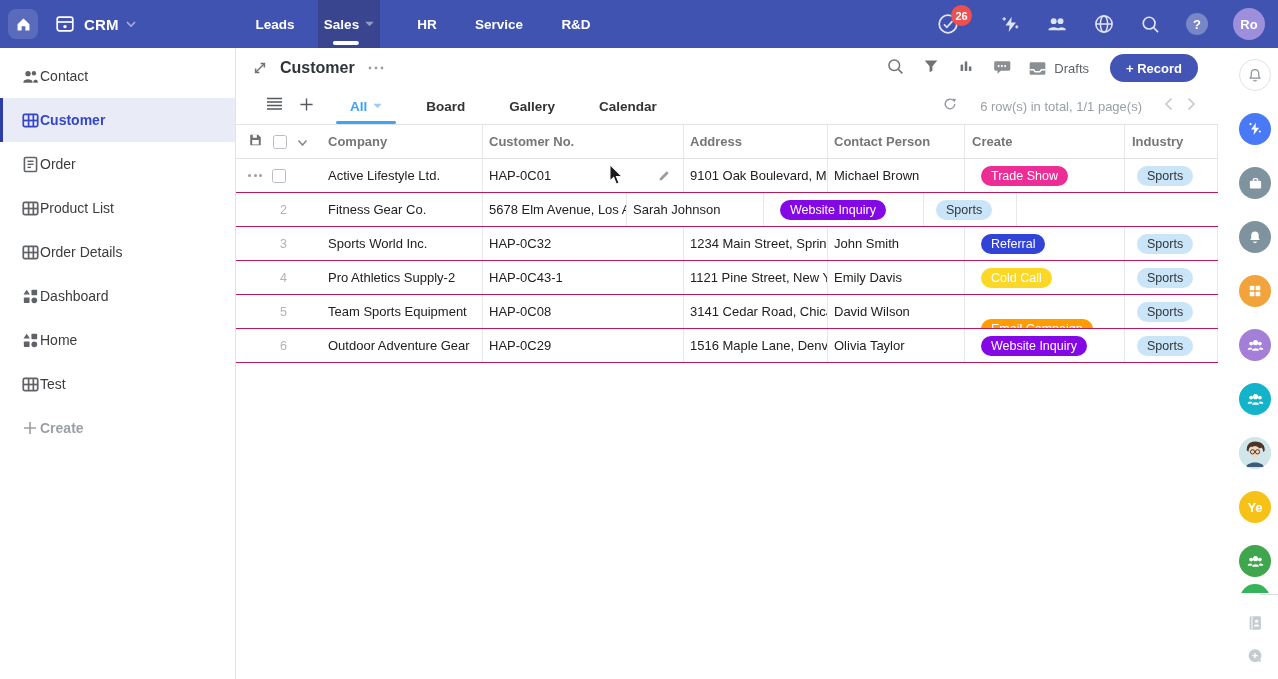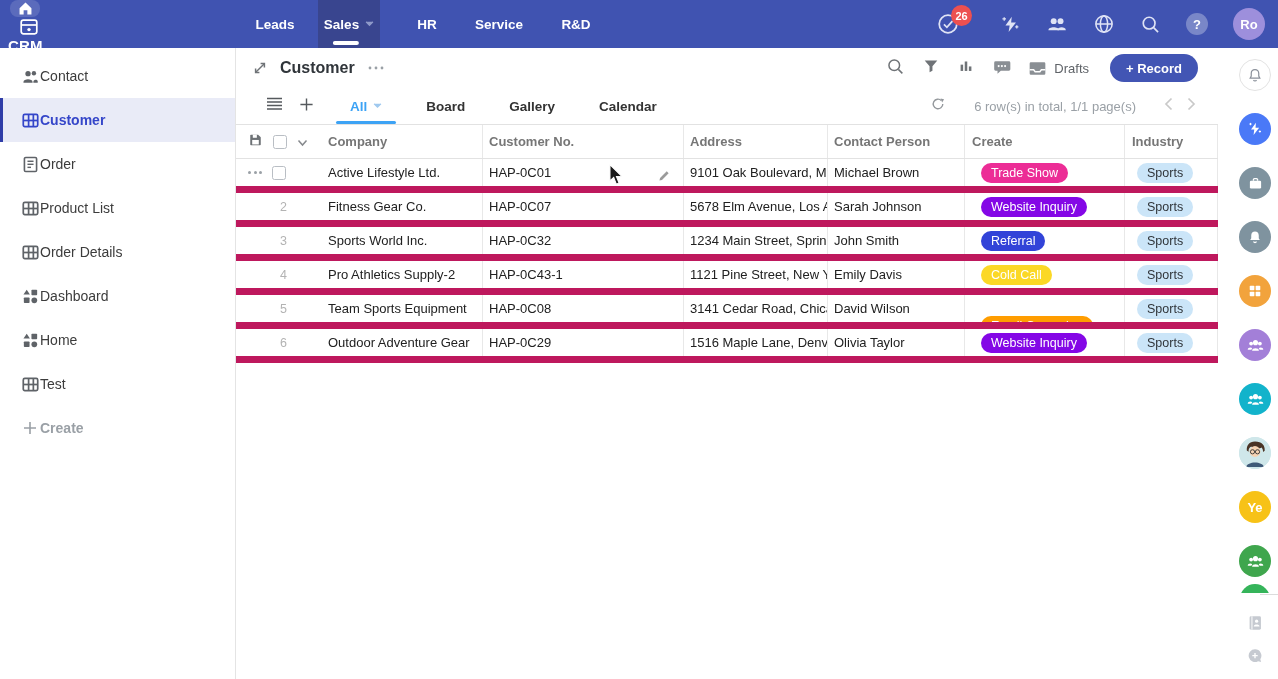--- a/index.html
+++ b/index.html
@@ -2,21 +2,21 @@
 <html><head>
 <meta charset="utf-8">
 <style>
   * { margin:0; padding:0; box-sizing:border-box; }
   html,body { width:1278px; height:679px; overflow:hidden; background:#fff;
               font-family:"Liberation Sans", sans-serif; }
   #screen { position:relative; width:1278px; height:679px; background:#fff; }
 
   
   #topnav { position:absolute; top:0; left:0; width:1278px; height:48px; background:#4053B1; }
-  .nav-left { position:absolute; left:0; top:0; height:48px; display:flex; align-items:center;flex-direction:column; }
+  .nav-left { position:absolute; left:0; top:0; height:48px; display:flex; align-items:center; }
   .home-btn { width:30px; height:30px; margin-left:8px; border-radius:8px; background:rgba(255,255,255,.14);
               display:flex; align-items:center; justify-content:center; }
   .base-glyph { margin-left:16px; display:flex; align-items:center; }
   .app-label { color:#fff; font-size:15px; font-weight:bold; margin-left:8px; letter-spacing:.2px; }
   .app-caret { margin-left:7px; display:flex; }
   .nav-tab { position:absolute; top:0; height:48px; display:flex; align-items:center; justify-content:center;
              color:#fff; font-size:13.5px; font-weight:600; }
   .nav-tab.active { background:#39458F; }
   .tab-underline { position:absolute; bottom:3px; left:50%; transform:translateX(-62%);
                    width:26px; height:4px; border-radius:2px; background:#fff; }
@@ -54,27 +54,27 @@
                 font-size:13px; font-weight:bold; display:flex; align-items:center; gap:5px; margin-left:4px; }
 
   .views-row { position:relative; height:36px; display:flex; align-items:flex-start; }
   .views-left { display:flex; align-items:center; height:36px; padding-left:30px; gap:16px; }
   .view-tab { position:relative; height:36px; display:flex; align-items:center; padding:0 14px; font-size:13.5px;
               font-weight:600; color:#333; }
   .view-tab.first { margin-left:6px; }
   .view-tab.active { color:#3DA3F5; }
   .view-tab.active .vt-underline { position:absolute; left:0; right:0; bottom:0; height:3px; background:#3DA3F5; border-radius:2px; }
   .view-caret { margin-left:6px; display:flex; }
-  .views-right { position:absolute; right:0; top:0; height:36px; display:flex; align-items:center; gap:28px; padding-right:36px; }
+  .views-right { position:absolute; right:0; top:0; height:36px; display:flex; align-items:center; gap:22px; padding-right:36px; }
   .row-summary { font-size:13px; color:#9aa0a6; }
   .pager { display:flex; gap:14px; }
 
   
   .grid { position:absolute; top:76px; left:0; width:982px; border-top:1px solid #e2e2e2; }
-  .g-row { display:flex; height:34px; border-bottom:7px solid #be185d; align-items:stretch; }
+  .g-row { display:flex; height:34px; border-bottom:1px solid #be185d; align-items:stretch; }
   .g-row.head { border-bottom:1px solid #e2e2e2; }
   .c-tools   { width:85px;  display:flex; align-items:center; padding-left:12px; gap:10px; }
   .c-company { width:162px; }
   .c-custno  { width:201px; position:relative; }
   .c-addr    { width:144px; }
   .c-contact { width:137px; }
   .c-source  { width:160px; }
   .c-industry{ width:93px;  }
   .cell { display:flex; align-items:center; font-size:13px; color:#212121; padding-left:7px;
           border-right:1px solid #e8e8e8; white-space:nowrap; overflow:hidden; }
@@ -464,21 +464,20 @@
           <span class="pill" style="background-color: rgb(236, 45, 150);">Trade Show</span>
         </div>
         <div class="cell c-industry">
           <span class="pill light" style="background-color: rgb(203, 229, 248);">Sports</span>
         </div>
       </div>
 
       <div class="g-row">
         <div class="row-num">2</div>
         <div class="cell c-company">Fitness Gear Co.</div>
-        <div class="cell c-custno">HAP-0C07</div>
         <div class="cell c-addr">5678 Elm Avenue, Los A</div>
         <div class="cell c-contact">Sarah Johnson</div>
         <div class="cell c-source">
           <span class="pill" style="background-color: rgb(132, 7, 230);">Website Inquiry</span>
         </div>
         <div class="cell c-industry">
           <span class="pill light" style="background-color: rgb(203, 229, 248);">Sports</span>
         </div>
       </div>
 

